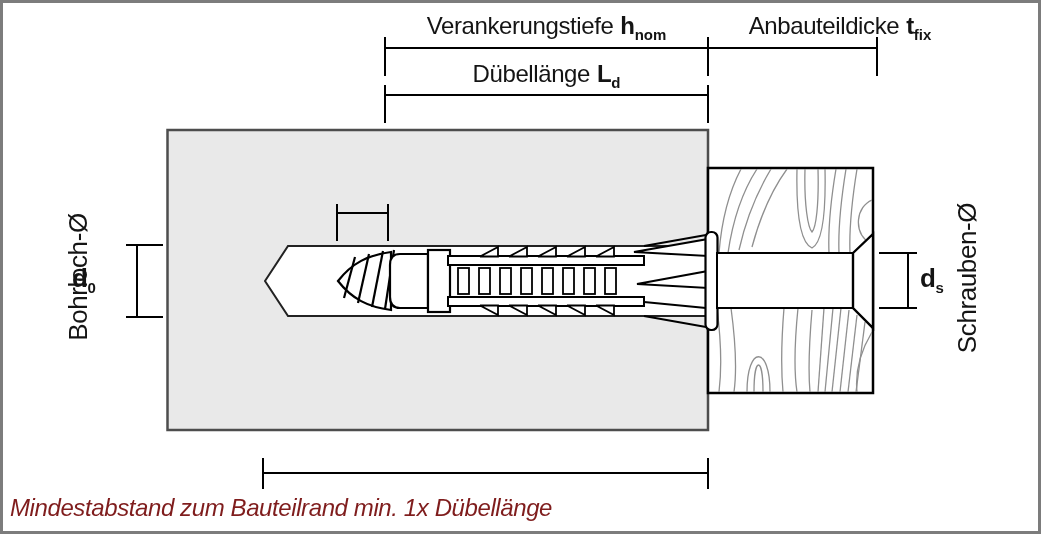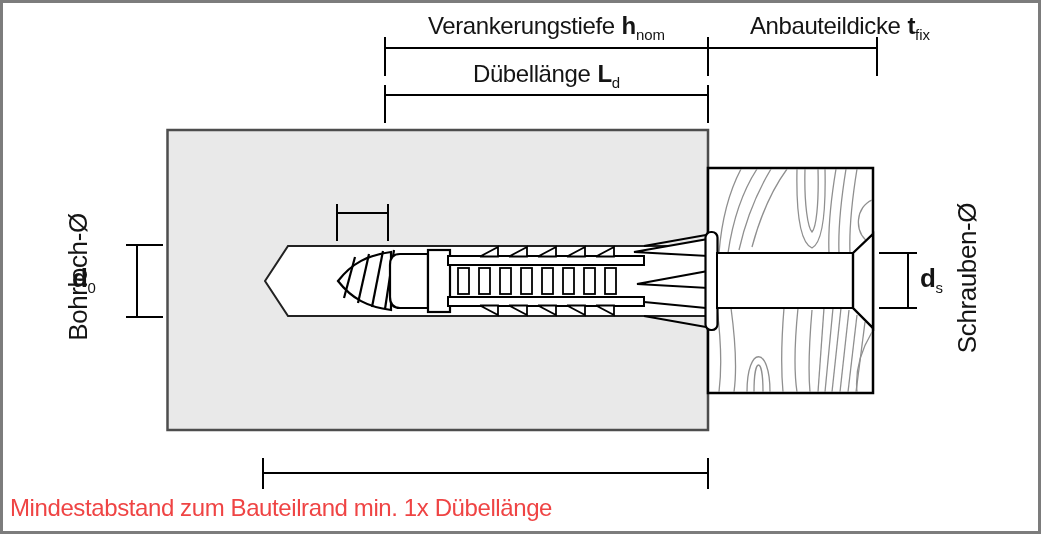--- a/index.html
+++ b/index.html
@@ -1,25 +1,25 @@
 <!DOCTYPE html>
 <html><head>
 <meta charset="utf-8">
 <style>
   html,body{margin:0;padding:0;background:#fff;font-family:"Liberation Sans",sans-serif;}
   .canvas{position:relative;width:1041px;height:534px;background:#ffffff;overflow:hidden;}
   .frame{position:absolute;inset:0;border:3px solid #7c7c7c;z-index:40;pointer-events:none;}
   svg.diagram{position:absolute;left:0;top:0;z-index:1;}
   .lbl{position:absolute;z-index:20;color:#141414;font-size:24px;letter-spacing:-0.4px;line-height:1.1;white-space:nowrap;}
   .lbl .sym{font-weight:bold;margin-left:7px;}
-  .lbl sub{font-size:15px;font-weight:normal;vertical-align:-6px;letter-spacing:0;}
+  .lbl sub{font-size:15px;font-weight:bold;vertical-align:-6px;letter-spacing:0;}
   .center{text-align:center;}
   .vert{transform:translate(-50%,-50%) rotate(-90deg);}
   .symonly{font-weight:bold;font-size:26px;}
-  .footnote{position:absolute;z-index:20;left:10px;top:494px;font-size:24px;letter-spacing:-0.4px;color:#ef4444;white-space:nowrap;}
+  .footnote{position:absolute;z-index:20;left:10px;top:494px;font-size:24px;letter-spacing:-0.4px;color:#7f1d1d;white-space:nowrap;font-style:italic;}
 </style>
 </head>
 <body>
 
 <div class="canvas">
 
   <svg class="diagram" width="1041" height="534" viewBox="0 0 1041 534">
     <defs>
       <clipPath id="woodclip">
           <rect x="709" y="169" width="163" height="223"></rect>

